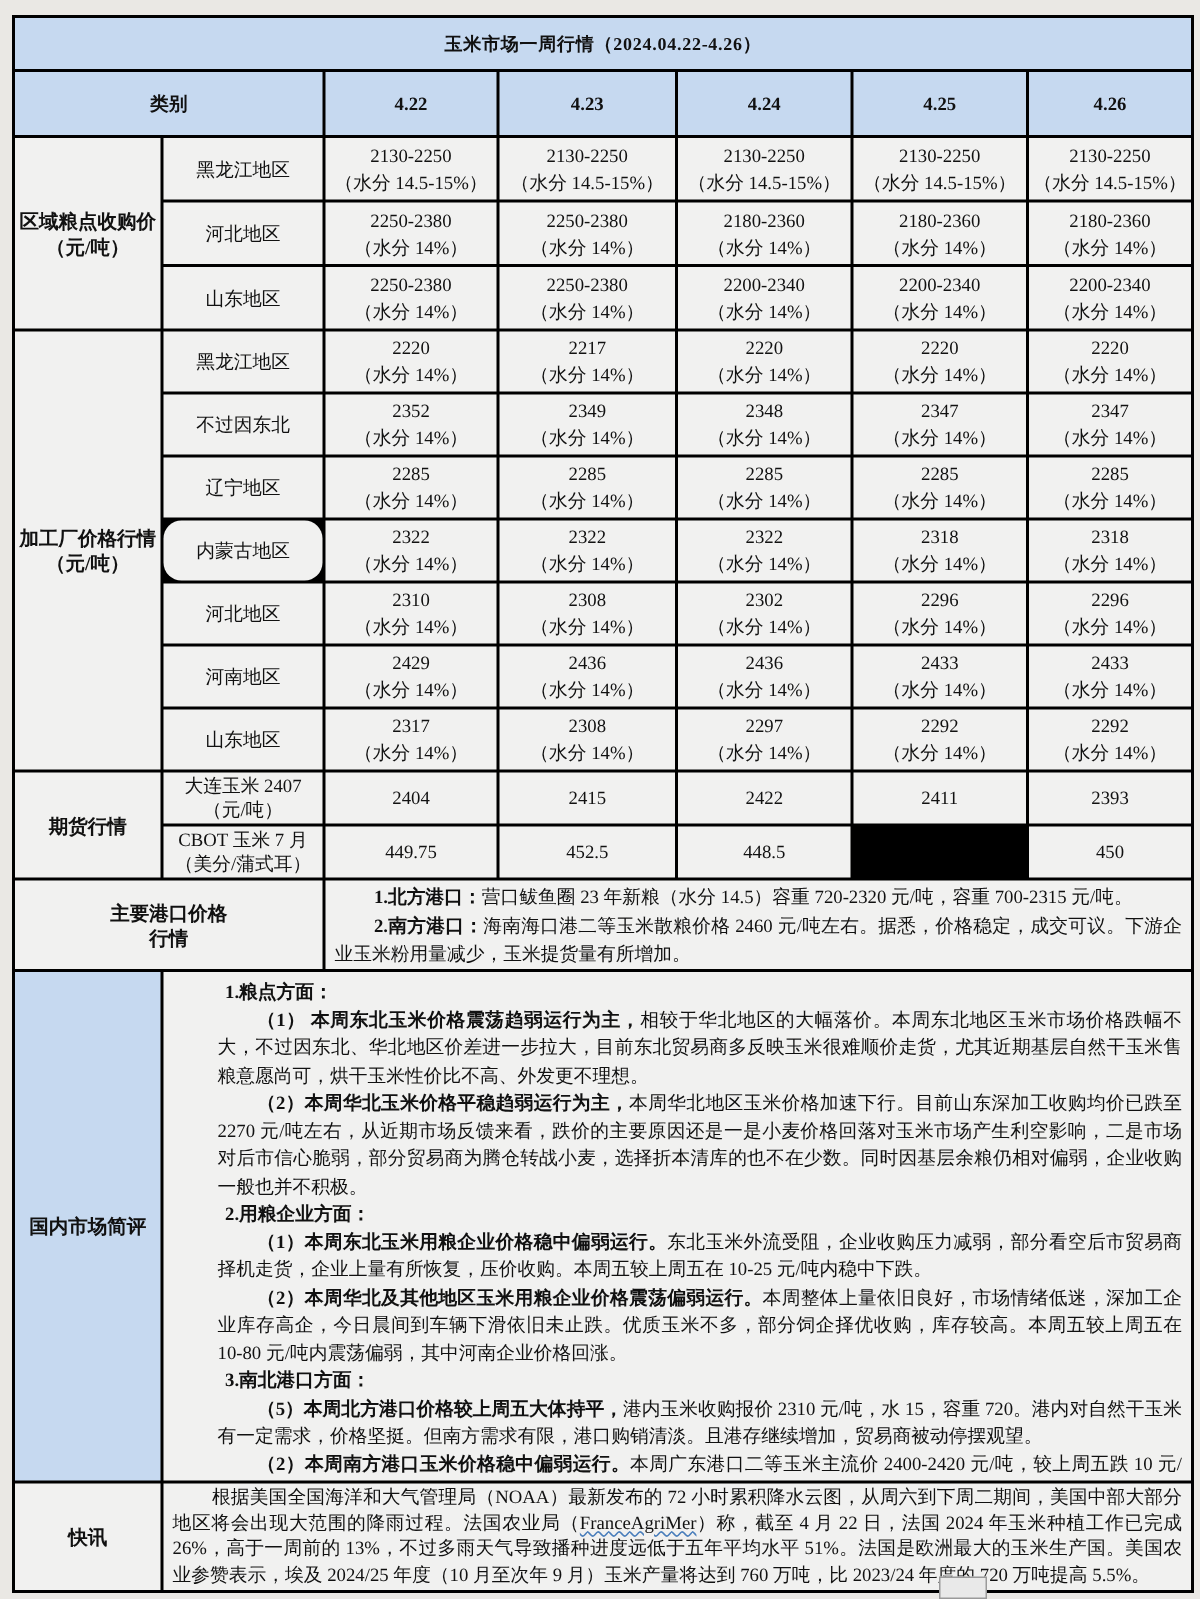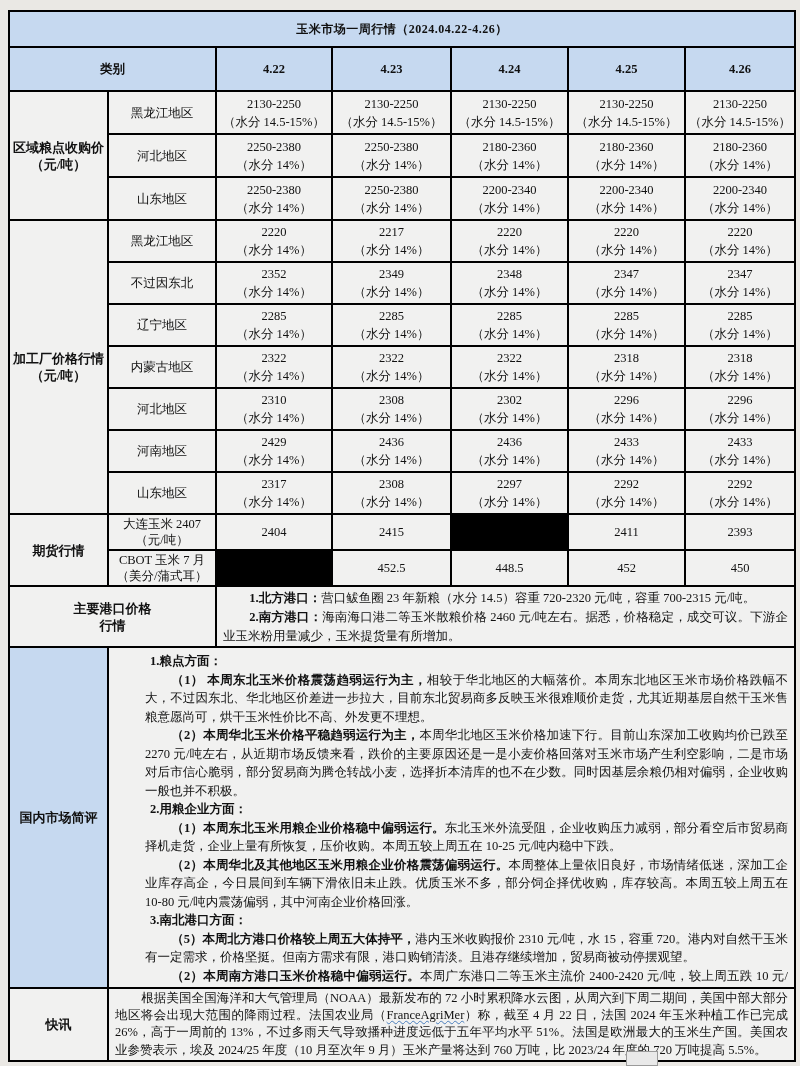--- a/index.html
+++ b/index.html
@@ -198,21 +198,21 @@
       <span class="ln">（水分 14%）</span>
     </div>
     <div class="cell price" style="grid-area: 8 / 6;">
       <span class="ln">2285</span>
       <span class="ln">（水分 14%）</span>
     </div>
     <div class="cell price" style="grid-area: 8 / 7;">
       <span class="ln">2285</span>
       <span class="ln">（水分 14%）</span>
     </div>
-    <div class="cell sublabel" style="grid-area: 9 / 2;">
+    <div class="cell sublabel" style="grid-area: 9 / 2; border-radius: 12px;">
       <span class="ln">内蒙古地区</span>
     </div>
     <div class="cell price" style="grid-area: 9 / 3;">
       <span class="ln">2322</span>
       <span class="ln">（水分 14%）</span>
     </div>
     <div class="cell price" style="grid-area: 9 / 4;">
       <span class="ln">2322</span>
       <span class="ln">（水分 14%）</span>
     </div>
@@ -303,38 +303,41 @@
     <div class="cell sublabel" style="grid-area: 13 / 2;">
       <span class="ln">大连玉米 2407</span>
       <span class="ln">（元/吨）</span>
     </div>
     <div class="cell price" style="grid-area: 13 / 3;">
       <span class="ln">2404</span>
     </div>
     <div class="cell price" style="grid-area: 13 / 4;">
       <span class="ln">2415</span>
     </div>
+    <div class="cell price" style="grid-area: 13 / 5;">
+      <span class="ln">2422</span>
+    </div>
     <div class="cell price" style="grid-area: 13 / 6;">
       <span class="ln">2411</span>
     </div>
     <div class="cell price" style="grid-area: 13 / 7;">
       <span class="ln">2393</span>
     </div>
     <div class="cell sublabel" style="grid-area: 14 / 2;">
       <span class="ln">CBOT 玉米 7 月</span>
       <span class="ln">（美分/蒲式耳）</span>
     </div>
+    <div class="cell price" style="grid-area: 14 / 3;">
+      <span class="ln">449.75</span>
+    </div>
     <div class="cell price" style="grid-area: 14 / 4;">
       <span class="ln">452.5</span>
     </div>
     <div class="cell price" style="grid-area: 14 / 5;">
       <span class="ln">448.5</span>
-    </div>
-    <div class="cell price" style="grid-area: 14 / 6;">
-      <span class="ln">452</span>
     </div>
     <div class="cell price" style="grid-area: 14 / 7;">
       <span class="ln">450</span>
     </div>
     <div class="cell seclabel" style="grid-area: 15 / 1 / auto / 3;">
       <span class="ln ports-label-span">主要港口价格行情</span>
     </div>
     <div class="cell textcell" style="grid-area: 15 / 3 / auto / 8;">
       <p class="ind"><b>1.北方港口：</b><span>营口鲅鱼圈 23 年新粮（水分 14.5）容重 720-2320 元/吨，容重 700-2315 元/吨。</span></p>
       <p class="ind"><b>2.南方港口：</b><span>海南海口港二等玉米散粮价格 2460 元/吨左右。据悉，价格稳定，成交可议。下游企业玉米粉用量减少，玉米提货量有所增加。</span></p>

